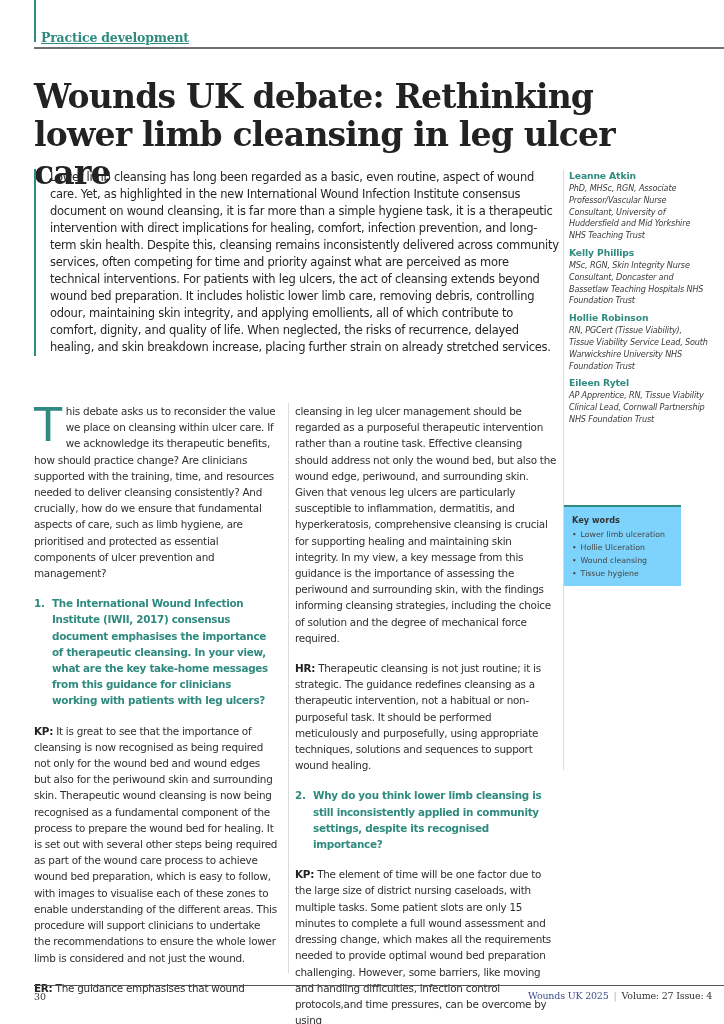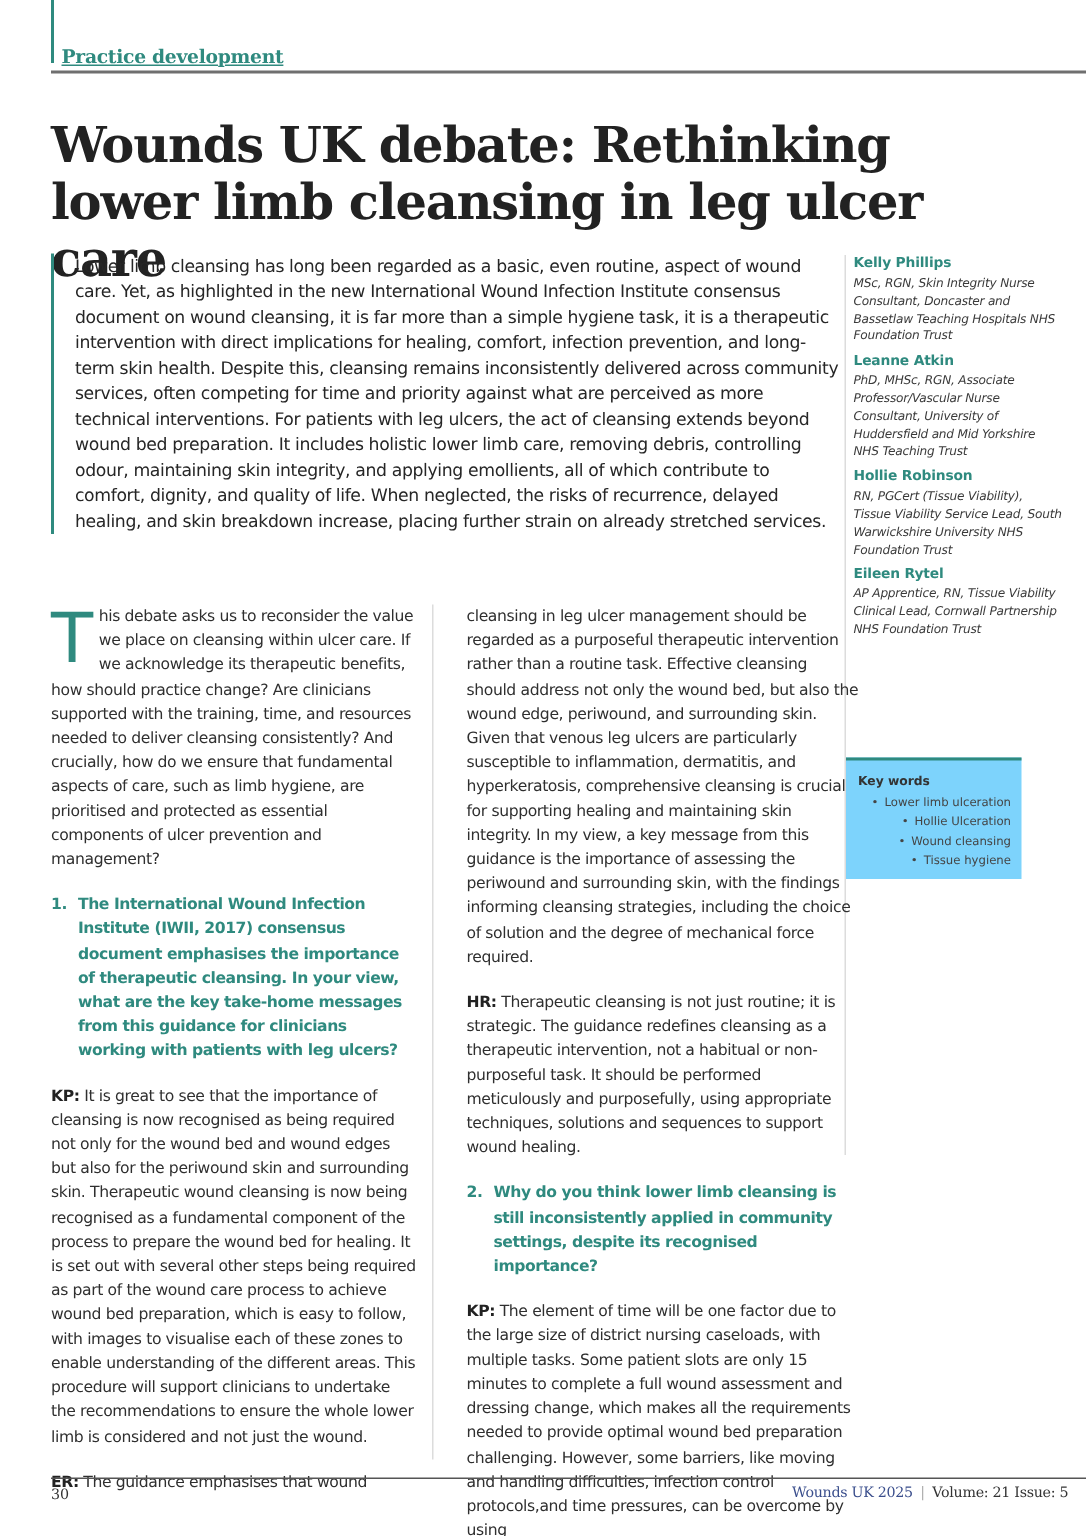--- a/index.html
+++ b/index.html
@@ -8,25 +8,25 @@
   .section-label { position: absolute; left: 41px; top: 30px; font-family: "DejaVu Serif", serif; font-weight: bold; font-size: 12.5px; color: #2f8a7f; letter-spacing: -0.2px; text-decoration: underline; }
   .top-rule-h { position: absolute; left: 34px; top: 47px; width: 690px; height: 1.5px; background: #6f6f6f; }
   .title { position: absolute; left: 34px; top: 78px; width: 640px; margin: 0; font-family: "DejaVu Serif", serif; font-weight: bold; font-size: 33px; line-height: 38px; color: #222222; letter-spacing: -0.8px; }
   .standfirst { position: absolute; left: 34px; top: 169px; width: 510px; border-left: 2px solid #2f8a7f; padding-left: 14px; font-size: 11.5px; line-height: 17px; color: #262626; letter-spacing: -0.25px; margin: 0; }
   .authors { position: absolute; left: 563px; top: 170px; width: 140px; border-left: 1px solid #dcdcdc; padding-left: 5px; height: 600px; }
   .author-name { font-size: 9.2px; font-weight: bold; color: #2f8a7f; margin: 0 0 2px 0; letter-spacing: -0.1px; }
   .author-cred { font-size: 8.1px; font-style: italic; line-height: 11.8px; color: #3a3a3a; margin: 0 0 5px 0; letter-spacing: -0.15px; }
   .keywords { position: absolute; left: 564px; top: 505px; width: 117px; background: #7dd3fc; border-top: 2.5px solid #2f8a7f; padding: 8px 7px 6px 8px; box-sizing: border-box; }
   .kw-title { font-size: 8.2px; font-weight: bold; color: #333; margin: 0 0 3px 0; }
   .kw-list { list-style: none; margin: 0; padding: 0; }
-  .kw-list li { font-size: 7.8px; line-height: 13px; color: #444; text-align: right; }
+  .kw-list li { font-size: 7.8px; line-height: 13px; color: #444; }
   .kw-list li .bullet { margin-right: 4px; }
   .col { position: absolute; top: 403px; font-size: 10.4px; line-height: 16.2px; color: #2f2f2f; letter-spacing: -0.25px; }
   .col1 { left: 34px; width: 245px; }
-  .col2 { left: 288px; width: 262px; border-left: 1px solid #dcdcdc; padding-left: 22px; top: 403px; height: 570px; }
+  .col2 { left: 288px; width: 262px; border-left: 1px solid #dcdcdc; padding-left: 6px; top: 403px; height: 570px; }
   .col p { margin: 0 0 14px 0; }
   .dropcap { float: left; font-size: 46px; line-height: 40px; color: #2f8a7f; margin: 2px 4px 0 0; font-family: "DejaVu Sans", sans-serif; font-weight: normal; }
   .question { display: flex; color: #2f8a7f; font-weight: bold; margin: 0 0 14px 0; letter-spacing: -0.3px; }
   .question .qnum { width: 18px; flex: none; }
   .question .qtext { flex: 1; }
   .speaker { font-weight: bold; color: #222; }
   .footer-rule { position: absolute; left: 34px; top: 985px; width: 690px; height: 1px; background: #555; }
   .page-num { position: absolute; left: 34px; top: 991px; font-family: "DejaVu Serif", serif; font-size: 9.5px; color: #333; }
   .journal { position: absolute; left: 512px; top: 990px; font-family: "DejaVu Serif", serif; font-size: 9.5px; color: #333; white-space: nowrap; letter-spacing: -0.2px; }
   .journal .jname { color: #3a4e8c; margin-left: 16px; }
@@ -38,26 +38,26 @@
 <div class="top-rule-v"></div>
 <div class="section-label">Practice development</div>
 <div class="top-rule-h"></div>
 
 <h1 class="title">Wounds UK debate: Rethinking lower limb cleansing in leg ulcer care</h1>
 
 <p class="standfirst">Lower limb cleansing has long been regarded as a basic, even routine, aspect of wound care. Yet, as highlighted in the new International Wound Infection Institute consensus document on wound cleansing, it is far more than a simple hygiene task, it is a therapeutic intervention with direct implications for healing, comfort, infection prevention, and long-term skin health. Despite this, cleansing remains inconsistently delivered across community services, often competing for time and priority against what are perceived as more technical interventions. For patients with leg ulcers, the act of cleansing extends beyond wound bed preparation. It includes holistic lower limb care, removing debris, controlling odour, maintaining skin integrity, and applying emollients, all of which contribute to comfort, dignity, and quality of life. When neglected, the risks of recurrence, delayed healing, and skin breakdown increase, placing further strain on already stretched services.</p>
 
 <div class="authors">
   <div>
+    <p class="author-name">Leanne Atkin</p>
+    <p class="author-cred">PhD, MHSc, RGN, Associate Professor/Vascular Nurse Consultant, University of Huddersfield and Mid Yorkshire NHS Teaching Trust</p>
+  </div>
+  <div>
     <p class="author-name">Kelly Phillips</p>
     <p class="author-cred">MSc, RGN, Skin Integrity Nurse Consultant, Doncaster and Bassetlaw Teaching Hospitals NHS Foundation Trust</p>
-  </div>
-  <div>
-    <p class="author-name">Leanne Atkin</p>
-    <p class="author-cred">PhD, MHSc, RGN, Associate Professor/Vascular Nurse Consultant, University of Huddersfield and Mid Yorkshire NHS Teaching Trust</p>
   </div>
   <div>
     <p class="author-name">Hollie Robinson</p>
     <p class="author-cred">RN, PGCert (Tissue Viability), Tissue Viability Service Lead, South Warwickshire University NHS Foundation Trust</p>
   </div>
   <div>
     <p class="author-name">Eileen Rytel</p>
     <p class="author-cred">AP Apprentice, RN, Tissue Viability Clinical Lead, Cornwall Partnership NHS Foundation Trust</p>
   </div>
 </div>
@@ -88,14 +88,14 @@
   <div class="question">
     <span class="qnum">2.</span>
     <span class="qtext">Why do you think lower limb cleansing is still inconsistently applied in community settings, despite its recognised importance?</span>
   </div>
   <p><span class="speaker">KP:</span><span> The element of time will be one factor due to the large size of district nursing caseloads, with multiple tasks. Some patient slots are only 15 minutes to complete a full wound assessment and dressing change, which makes all the requirements needed to provide optimal wound bed preparation challenging. However, some barriers, like moving and handling difficulties, infection control protocols,and time pressures, can be overcome by using</span></p>
 </div>
 
 <div class="footer-rule"></div>
 <div class="page-num">30</div>
 <div class="journal">
-  <span class="jname">Wounds UK 2025</span><span class="sep">|</span><span>Volume: 21 Issue: 5</span>
+  <span class="jname">Wounds UK 2025</span><span class="sep">|</span><span>Volume: 27 Issue: 4</span>
 </div>
 
 </body></html>

